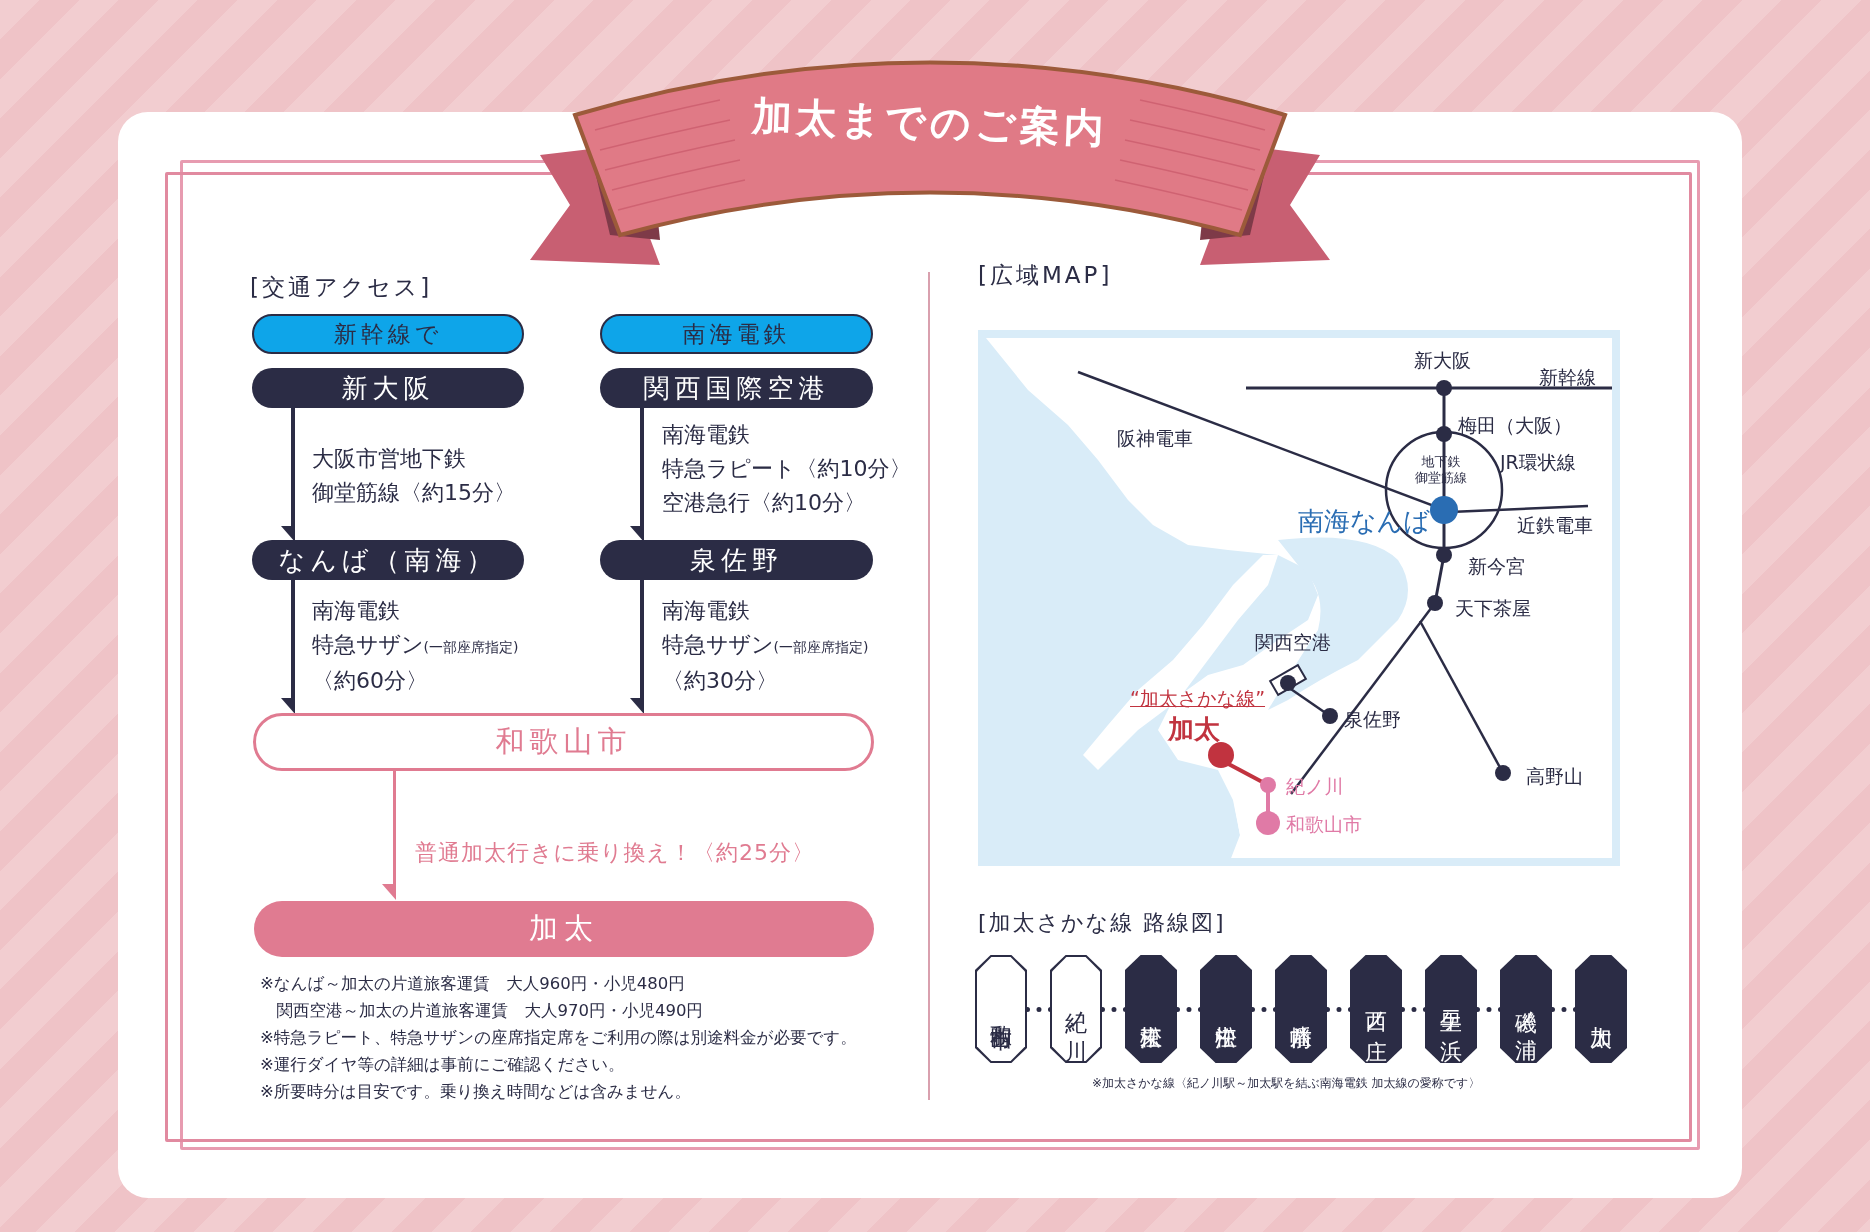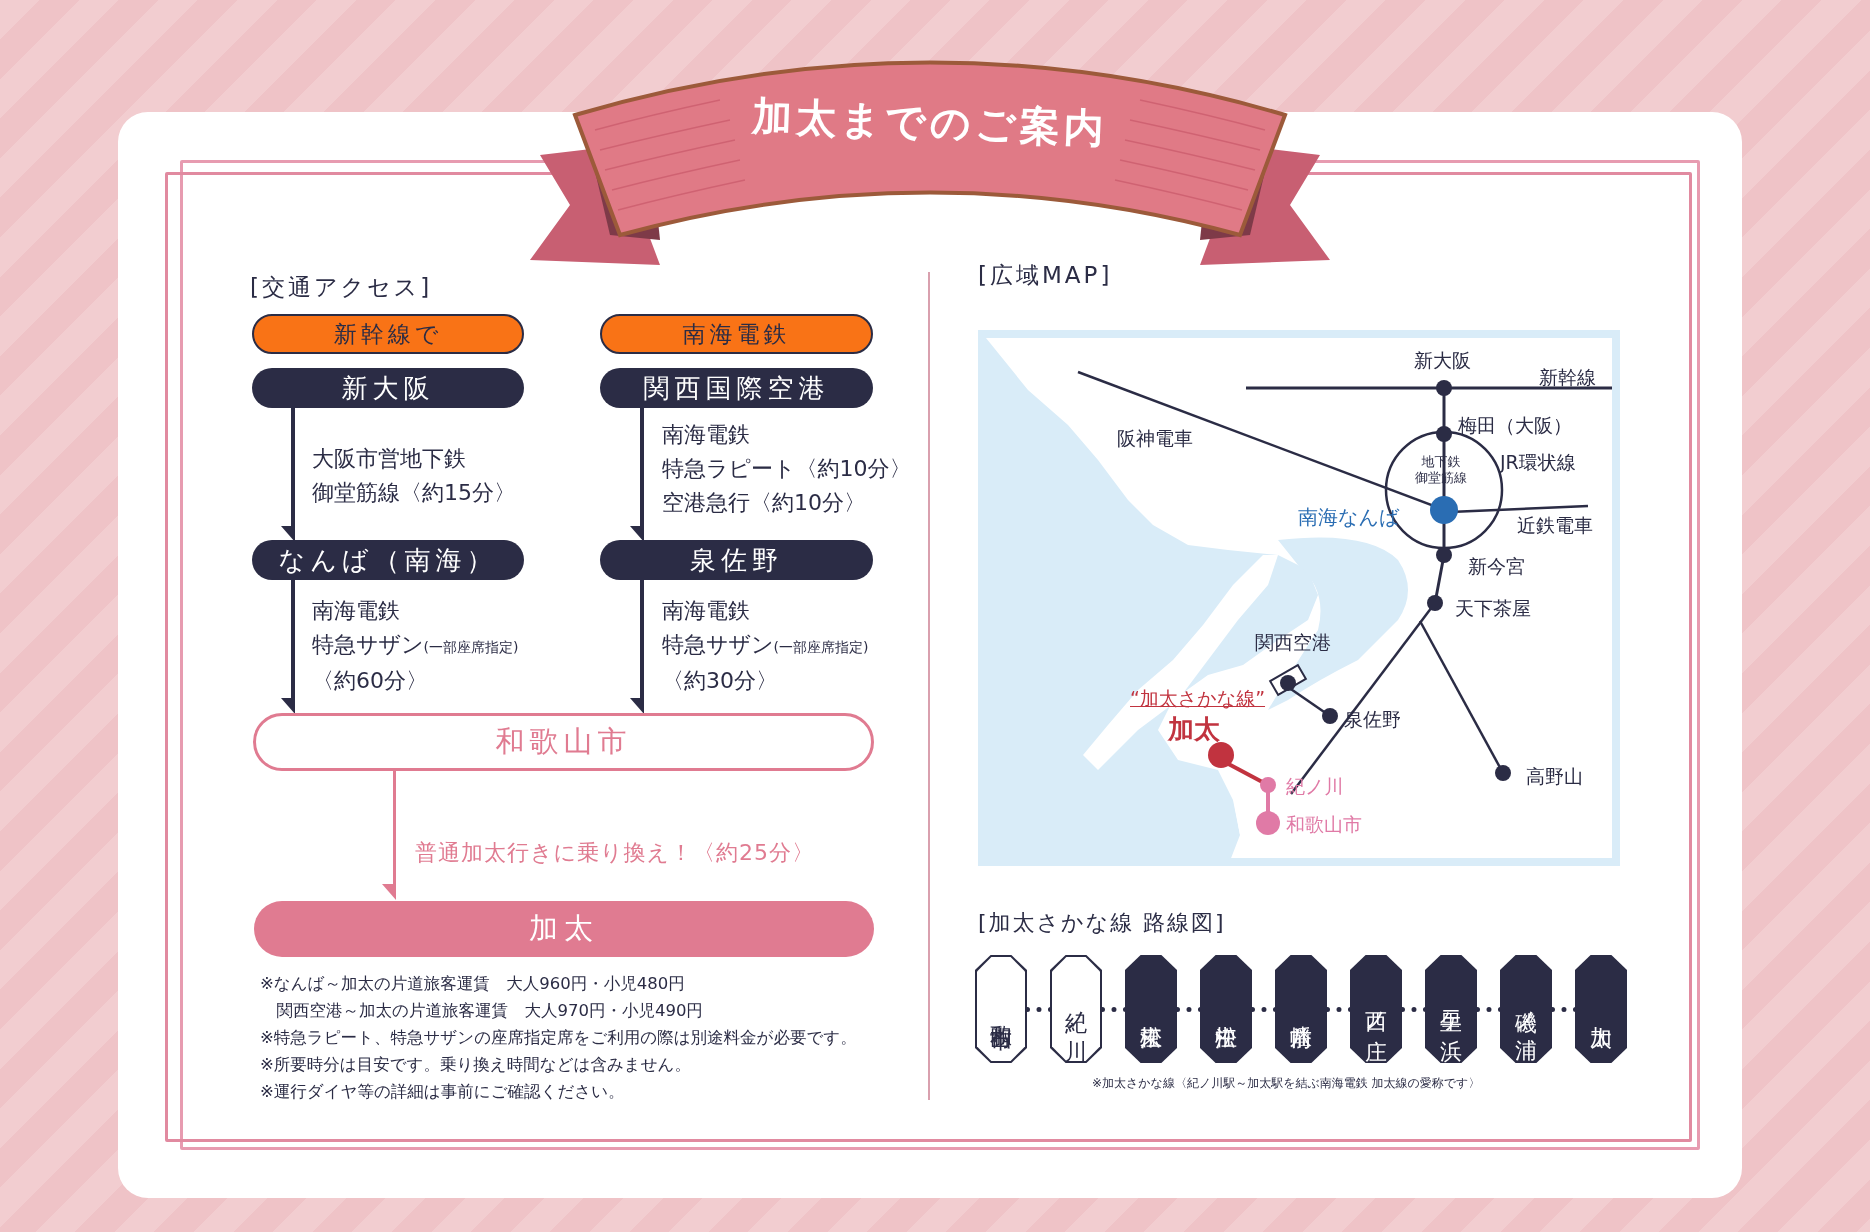--- a/index.html
+++ b/index.html
@@ -27,21 +27,21 @@
     position: absolute; left: 700px; top: 95px; width: 460px; text-align: center;
     color: #fff; font-size: 40px; font-weight: bold; letter-spacing: 4px;
     transform: rotate(2deg);
   }
 
   .section-label { font-size: 23px; color: #2b2c45; letter-spacing: 3px; }
 
   .pill-outline {
     position: absolute; height: 40px; border: 2px solid #2b2c45; border-radius: 20px;
     display: flex; align-items: center; justify-content: center;
-    font-size: 23px; letter-spacing: 4px; background: #f97316;
+    font-size: 23px; letter-spacing: 4px; background: #0ea5e9;
   }
   .pill-dark {
     position: absolute; height: 40px; background: #2b2c45; border-radius: 20px; color: #fff;
     display: flex; align-items: center; justify-content: center;
     font-size: 26px; letter-spacing: 5px;
   }
   .vline { position: absolute; width: 4px; background: #2b2c45; }
   .arrow-tip { position: absolute; width: 0; height: 0; border-left: 14px solid transparent; border-top: 16px solid #2b2c45; }
   .step-text { position: absolute; font-size: 22px; line-height: 34px; color: #2b2c45; }
   .step-text .small { font-size: 14px; }
@@ -62,21 +62,21 @@
 
   .notes { position: absolute; left: 260px; top: 970px; font-size: 16.5px; line-height: 27px; color: #2b2c45; }
   .notes div { white-space: pre; }
 
   .divider { position: absolute; left: 928px; top: 272px; width: 2px; height: 828px; background: #d9a0ae; }
 
   .map { position: absolute; left: 978px; top: 330px; width: 642px; height: 536px; background: #d9ecf8; }
   .map svg { position: absolute; left: 0; top: 0; }
   .map-label { position: absolute; font-size: 19px; color: #2b2c45; white-space: nowrap; }
   .map-label.small { font-size: 13px; line-height: 16px; text-align: center; }
-  .map-label.blue { color: #2a6db3; font-size: 20px; }
+  .map-label.blue { color: #2a6db3; font-size: 26px; }
   .map-label.red { color: #c1333f; }
   .map-label.pink { color: #e07aa6; }
 
   .route-title { position: absolute; left: 978px; top: 908px; font-size: 22px; letter-spacing: 2px; }
   .route { position: absolute; left: 975px; top: 955px; height: 110px; width: 650px; }
   .station {
     position: absolute; top: 0; width: 52px; height: 108px;
     clip-path: polygon(30% 0, 70% 0, 100% 14%, 100% 86%, 70% 100%, 30% 100%, 0 86%, 0 14%);
     background: #2b2c45; color: #fff;
     display: flex; align-items: center; justify-content: center;
@@ -160,22 +160,22 @@
 <div class="pill-pink-outline" style="left:253px; top:713px; width:621px;">和歌山市</div>
 <div class="vline-pink" style="left:393px; top:770px; height:120px;"></div>
 <div class="arrow-tip-pink" style="left:382px; top:884px;"></div>
 <div class="transfer-text" style="left:415px; top:823px;">普通加太行きに乗り換え！〈約25分〉</div>
 <div class="pill-pink" style="left:254px; top:901px; width:620px;">加太</div>
 
 <div class="notes">
   <div>※なんば～加太の片道旅客運賃　大人960円・小児480円</div>
   <div>　関西空港～加太の片道旅客運賃　大人970円・小児490円</div>
   <div>※特急ラピート、特急サザンの座席指定席をご利用の際は別途料金が必要です。</div>
+  <div>※運行ダイヤ等の詳細は事前にご確認ください。</div>
   <div>※所要時分は目安です。乗り換え時間などは含みません。</div>
-  <div>※運行ダイヤ等の詳細は事前にご確認ください。</div>
 </div>
 
 <div class="divider"></div>
 
 <div class="abs section-label" style="left:978px; top:260px;">[広域MAP]</div>
 
 <div class="map">
   <svg width="642" height="536" viewBox="0 0 642 536">
 
     <path d="M8,8 L642,8 L642,536 L250,536 L262,505 L255,470 L240,440 L200,430 L180,400 L195,370 L230,345 L265,335 L300,310 L330,290 L340,265 L330,240 L300,225 L250,220 L210,215 L175,195 L150,170 L120,130 L90,95 L50,60 Z" fill="#ffffff"></path>

